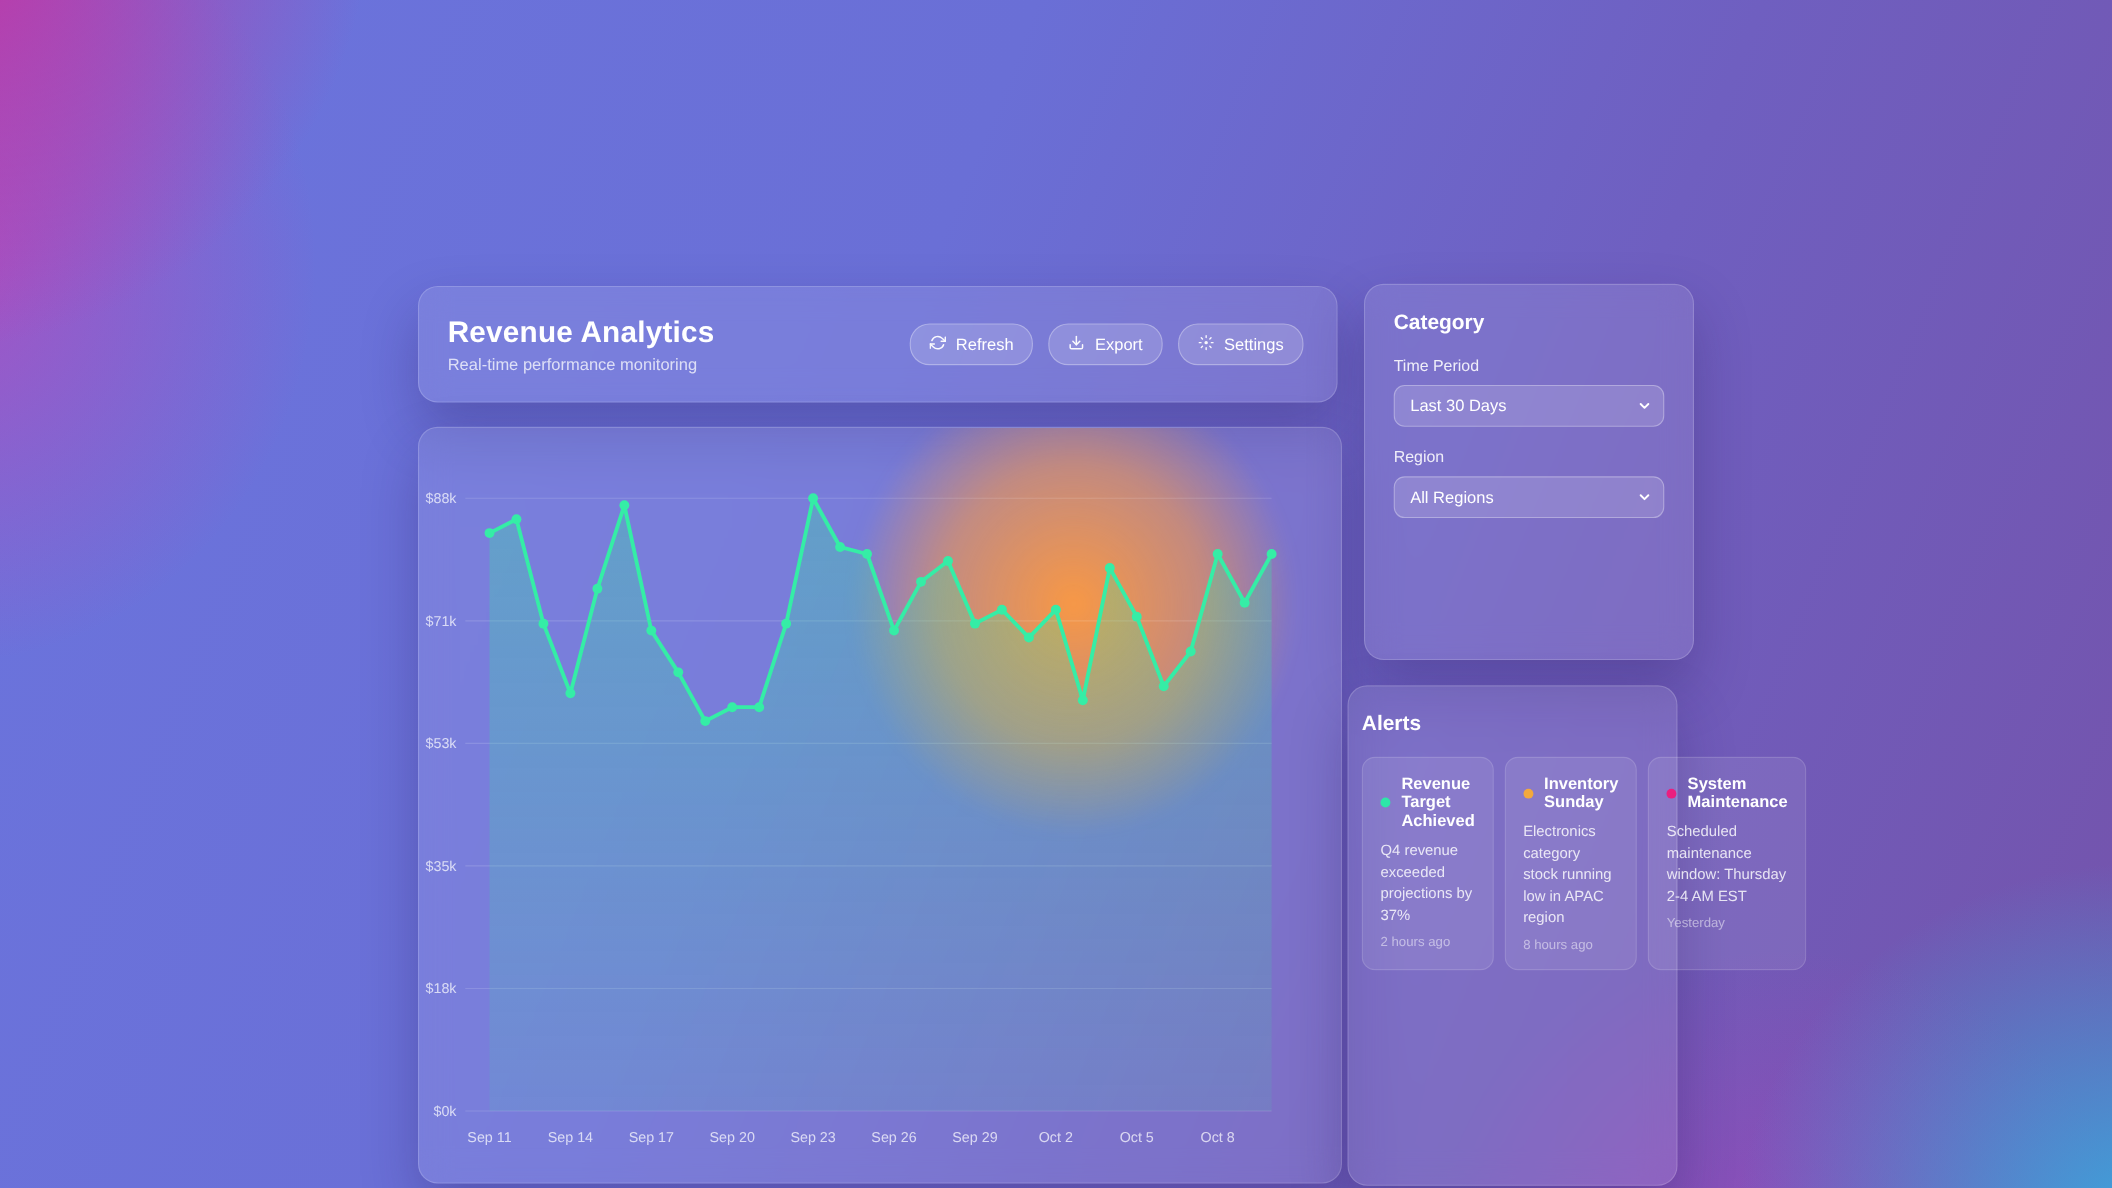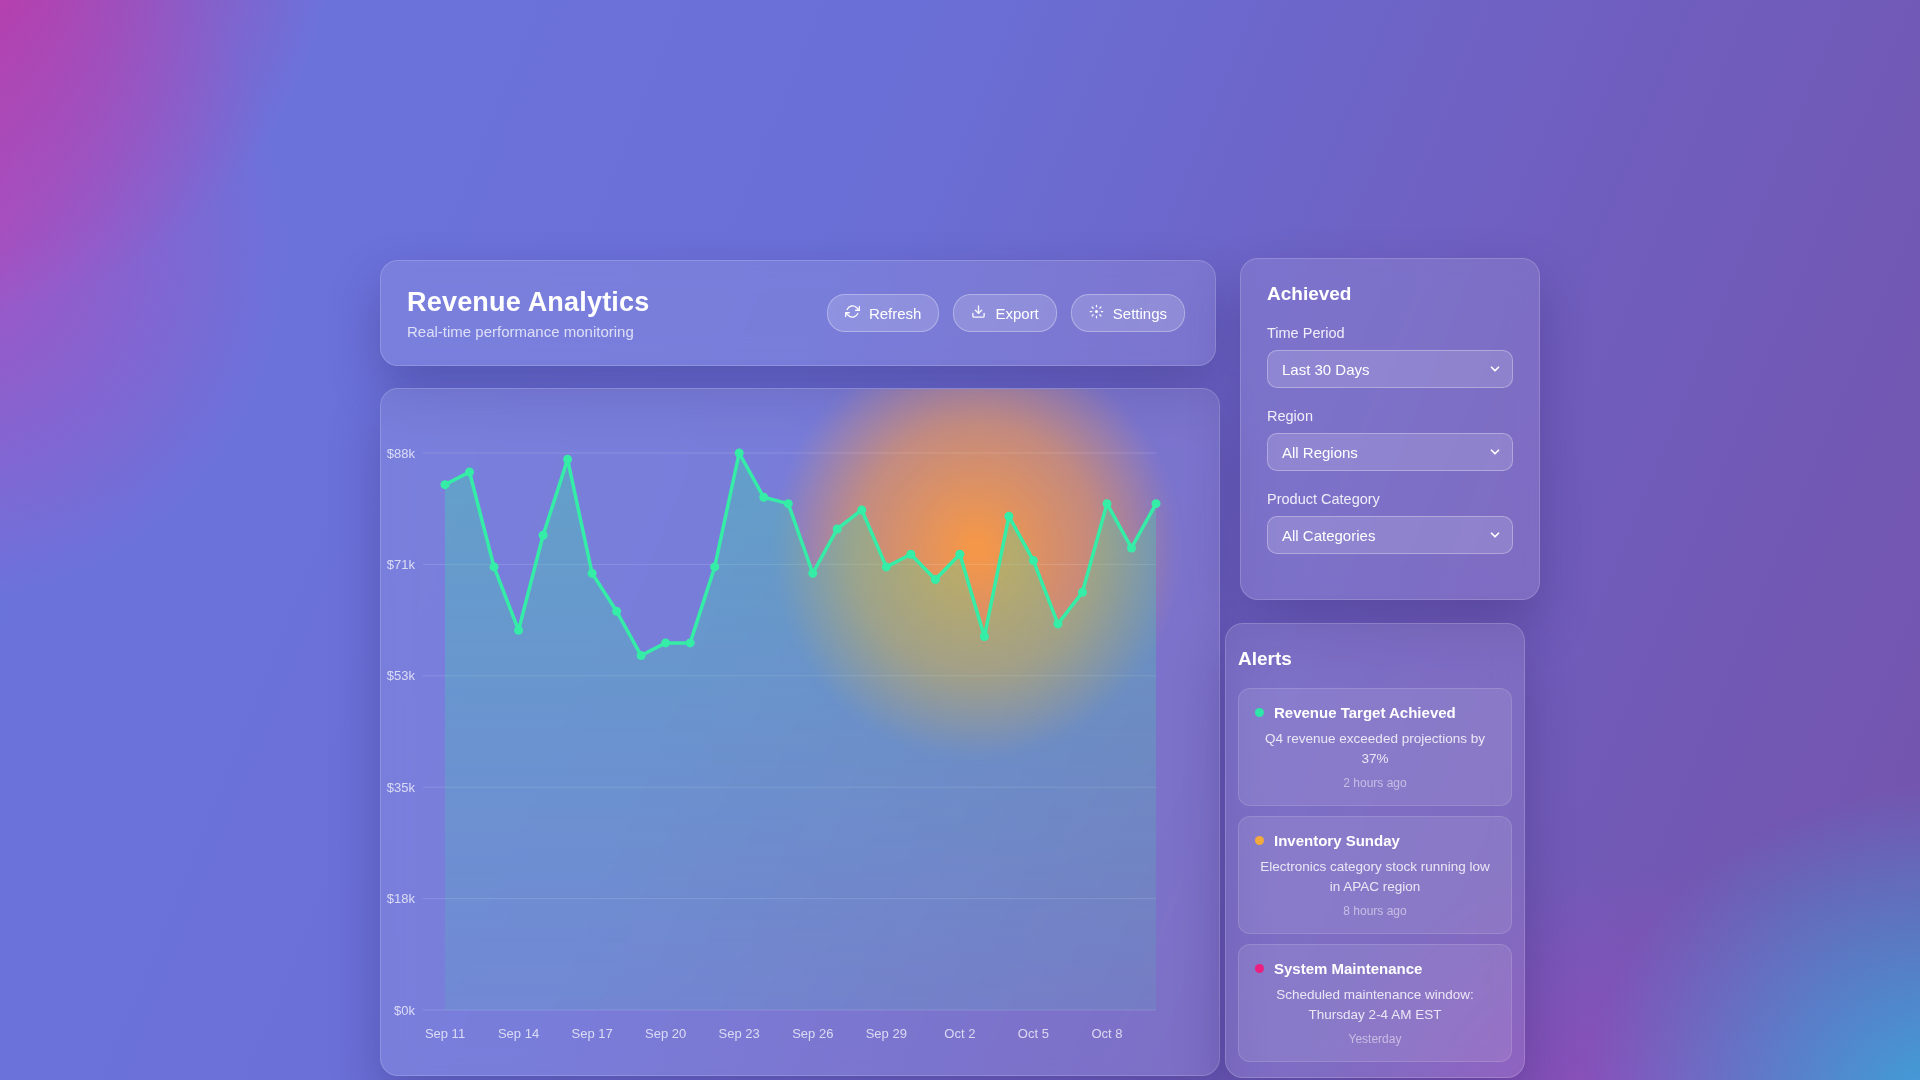--- a/index.html
+++ b/index.html
@@ -61,21 +61,21 @@
   .select-wrap select {
     width:100%; height:38px; appearance:none; -webkit-appearance:none;
     background:rgba(255,255,255,0.14);
     border:1px solid rgba(255,255,255,0.30);
     border-radius:10px; color:#fff; font-family:inherit; font-size:15px;
     padding:0 34px 0 14px; cursor:pointer;
   }
   .select-wrap select option { color:#333; }
   .chev { position:absolute; right:11px; top:12px; pointer-events:none; }
 
-  .alert-list { margin-top:18px; display:flex; flex-direction:column; gap:10px;text-align:center; }
+  .alert-list { margin-top:18px; display:flex; flex-direction:row; gap:10px; }
   .alert-item {
     background:rgba(255,255,255,0.09);
     border:1px solid rgba(255,255,255,0.13);
     border-radius:12px; padding:15px 16px;
   }
   .alert-head { display:flex; align-items:center; gap:10px; }
   .dot { width:9px; height:9px; border-radius:50%; flex:none; }
   .alert-title { font-size:15px; font-weight:700; }
   .alert-desc { font-size:13.5px; line-height:1.45; color:rgba(255,255,255,0.82); margin-top:8px; }
   .alert-time { font-size:12px; color:rgba(255,255,255,0.50); margin-top:8px; }
@@ -183,21 +183,21 @@
         <circle cx="652.4137931034483" cy="171.60227272727275" r="4.5" fill="#35eda6"></circle>
         <circle cx="676.9310344827586" cy="234.89772727272725" r="4.5" fill="#35eda6"></circle>
         <circle cx="701.448275862069" cy="203.25" r="4.5" fill="#35eda6"></circle>
         <circle cx="725.9655172413793" cy="114.63636363636363" r="4.5" fill="#35eda6"></circle>
         <circle cx="750.4827586206897" cy="158.9431818181818" r="4.5" fill="#35eda6"></circle>
         <circle cx="775" cy="114.63636363636363" r="4.5" fill="#35eda6"></circle>
       </svg>
   </div>
 
   <div class="card filters-card">
-    <div class="panel-title">Achieved</div>
+    <div class="panel-title">Category</div>
 
     <div class="filter-group">
       <span class="filter-label">Time Period</span>
       <div class="select-wrap">
         <select>
           <option>Last 30 Days</option>
         </select>
         <span class="chev">
           <svg viewBox="0 0 24 24" width="14" height="14" fill="none" stroke="#fff" stroke-width="3" stroke-linecap="round" stroke-linejoin="round">
               <polyline points="6 9 12 15 18 9"></polyline>
@@ -213,33 +213,20 @@
           <option>All Regions</option>
         </select>
         <span class="chev">
           <svg viewBox="0 0 24 24" width="14" height="14" fill="none" stroke="#fff" stroke-width="3" stroke-linecap="round" stroke-linejoin="round">
               <polyline points="6 9 12 15 18 9"></polyline>
             </svg>
         </span>
       </div>
     </div>
 
-    <div class="filter-group">
-      <span class="filter-label">Product Category</span>
-      <div class="select-wrap">
-        <select>
-          <option>All Categories</option>
-        </select>
-        <span class="chev">
-          <svg viewBox="0 0 24 24" width="14" height="14" fill="none" stroke="#fff" stroke-width="3" stroke-linecap="round" stroke-linejoin="round">
-              <polyline points="6 9 12 15 18 9"></polyline>
-            </svg>
-        </span>
-      </div>
-    </div>
   </div>
 
   <div class="card alerts-card">
     <div class="panel-title">Alerts</div>
     <div class="alert-list">
 
       <div class="alert-item">
         <div class="alert-head">
           <span class="dot" style="background: rgb(46, 230, 168);"></span>
           <span class="alert-title">Revenue Target Achieved</span>

